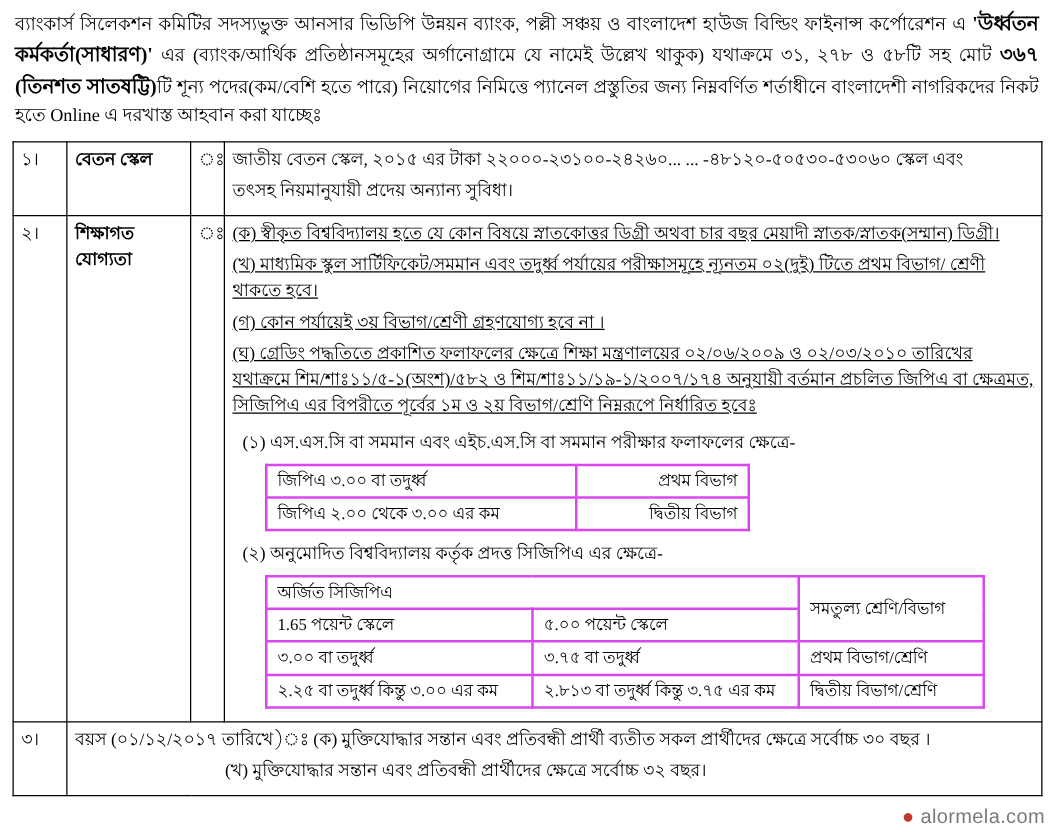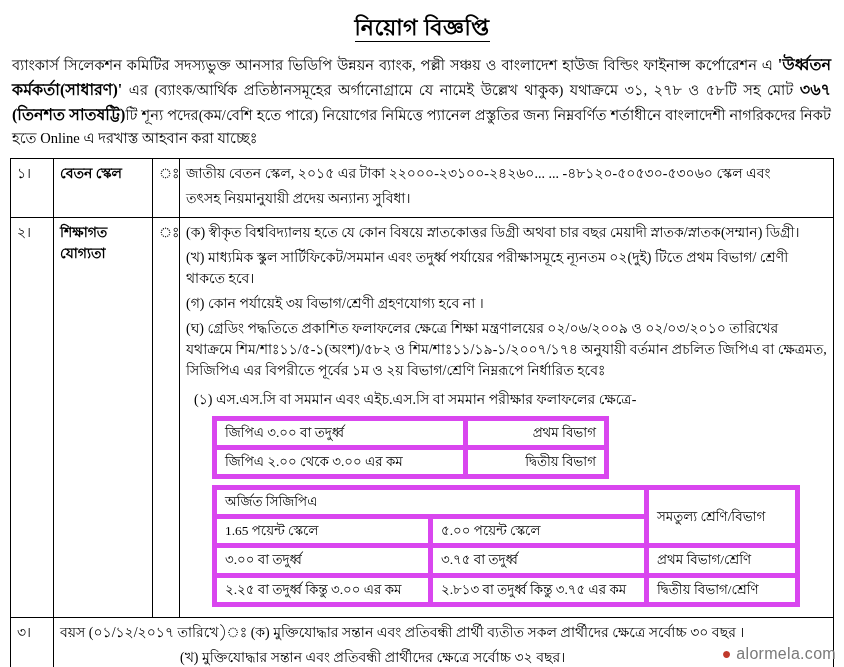--- a/index.html
+++ b/index.html
@@ -45,29 +45,29 @@
     border:1px solid #000;
     vertical-align:top;
     padding:4px 6px;
     font-size:14px;
     line-height:1.5;
   }
   td.num{width:30px;text-align:left;}
   td.label{width:86px;font-weight:bold;}
   td.colon{width:14px;text-align:center;}
   td.body{}
-  .row-item{margin:0 0 4px 0;}
+  .row-item{margin:0 0 4px 0;text-decoration:underline;}
   .indent{padding-left:22px;}
   .subtbl{
     border-collapse:collapse;
     margin:6px 0 6px 26px;
     font-size:13.4px;
   }
   .subtbl td{
-    border:5px solid #d946ef;
+    border:2px solid #d946ef;
     padding:2px 8px;
     vertical-align:middle;
   }
   .w1{width:230px;}
   .w2{width:120px;text-align:right;}
   .c1{width:195px;}
   .c2{width:195px;margin-top:32px;}
   .c3{width:130px;}
   .sub-label{margin:8px 0 2px 8px;}
   .para{margin:0 0 4px 0;text-align:justify;}
@@ -79,23 +79,20 @@
     color:#7a7a7a;
     letter-spacing:0.3px;
   }
   .wm-dot{color:#c0392b;font-weight:bold;}
 </style>
 </head>
 <body>
 
 <div class="page">
 
-  <div class="title">
-    <span>নিয়োগ বিজ্ঞপ্তি</span>
-  </div>
 
   <div class="intro">
     <span>ব্যাংকার্স সিলেকশন কমিটির সদস্যভুক্ত আনসার ভিডিপি উন্নয়ন ব্যাংক, পল্লী সঞ্চয় ও বাংলাদেশ হাউজ বিল্ডিং ফাইনান্স কর্পোরেশন এ</span>
     <b class="big">'উর্ধ্বতন কর্মকর্তা(সাধারণ)'</b><span> এর (ব্যাংক/আর্থিক প্রতিষ্ঠানসমূহের অর্গানোগ্রামে যে নামেই উল্লেখ থাকুক) যথাক্রমে ৩১, ২৭৮ ও ৫৮টি সহ মোট</span>
     <b class="big">৩৬৭ (তিনশত সাতষট্টি)</b><span>টি শূন্য পদের(কম/বেশি হতে পারে) নিয়োগের নিমিত্তে প্যানেল প্রস্তুতির জন্য নিম্নবর্ণিত শর্তাধীনে বাংলাদেশী নাগরিকদের</span>
     <span>নিকট হতে Online এ দরখাস্ত আহবান করা যাচ্ছেঃ</span>
   </div>
 
   <table class="main">
     <tbody>
@@ -132,20 +129,21 @@
                 <td class="w1">জিপিএ ৩.০০ বা তদুর্ধ্ব</td>
                 <td class="w2">প্রথম বিভাগ</td>
               </tr>
               <tr>
                 <td class="w1">জিপিএ ২.০০ থেকে ৩.০০ এর কম</td>
                 <td class="w2">দ্বিতীয় বিভাগ</td>
               </tr>
             </tbody>
           </table>
 
+          <div class="sub-label">(২)  অনুমোদিত বিশ্ববিদ্যালয় কর্তৃক প্রদত্ত সিজিপিএ এর ক্ষেত্রে-</div>
 
           <table class="subtbl">
             <tbody>
               <tr>
                 <td class="c1" colspan="2">অর্জিত সিজিপিএ</td>
                 <td class="c3" rowspan="2">সমতুল্য শ্রেণি/বিভাগ</td>
               </tr>
               <tr>
                 <td class="c1">1.65 পয়েন্ট স্কেলে</td>
                 <td class="c2">৫.০০ পয়েন্ট স্কেলে</td>

